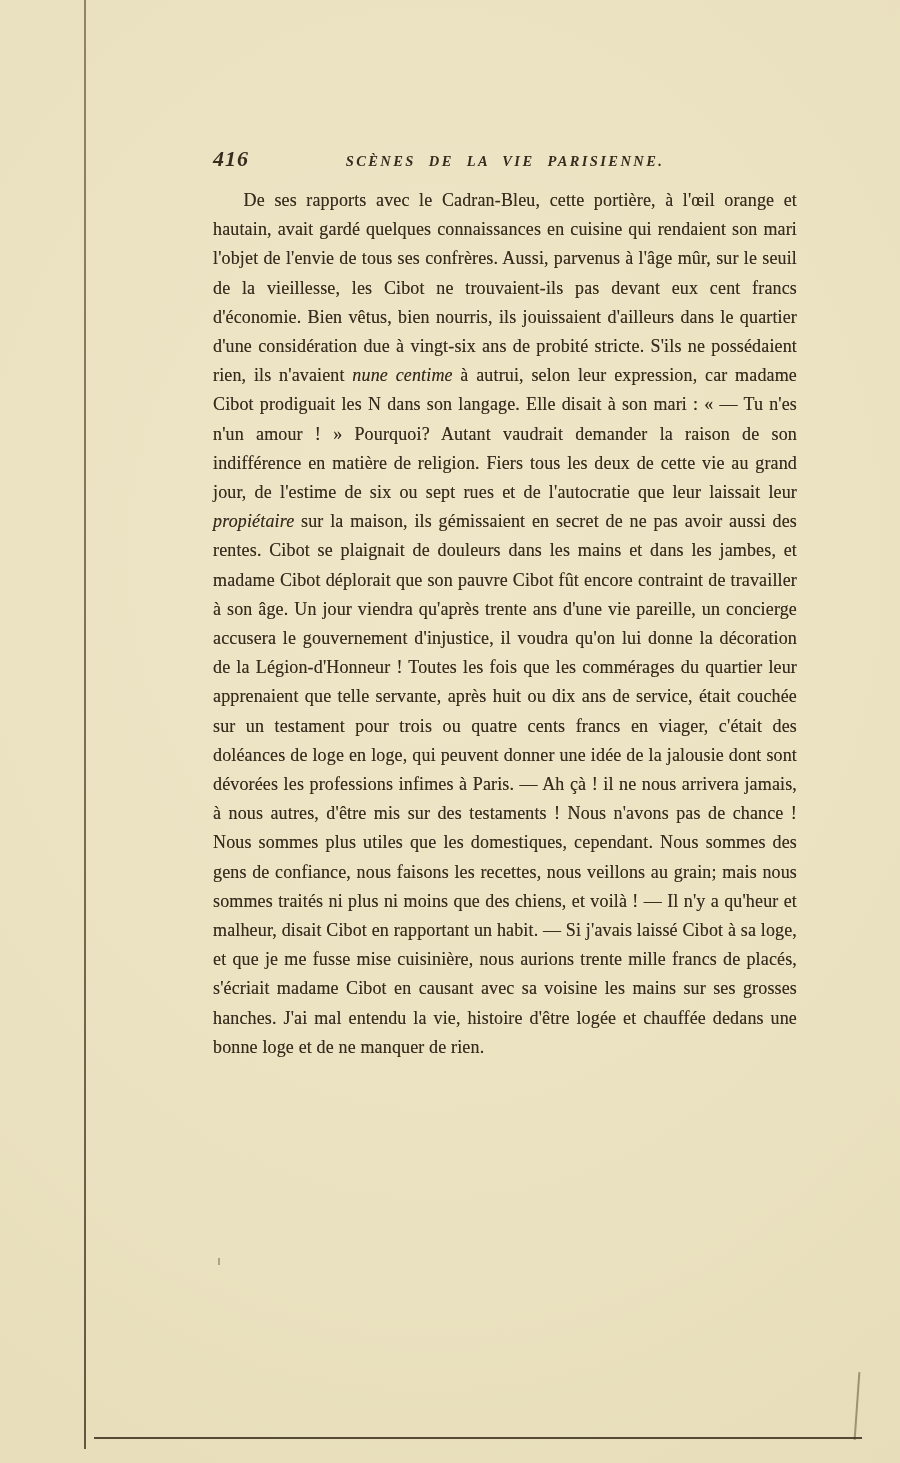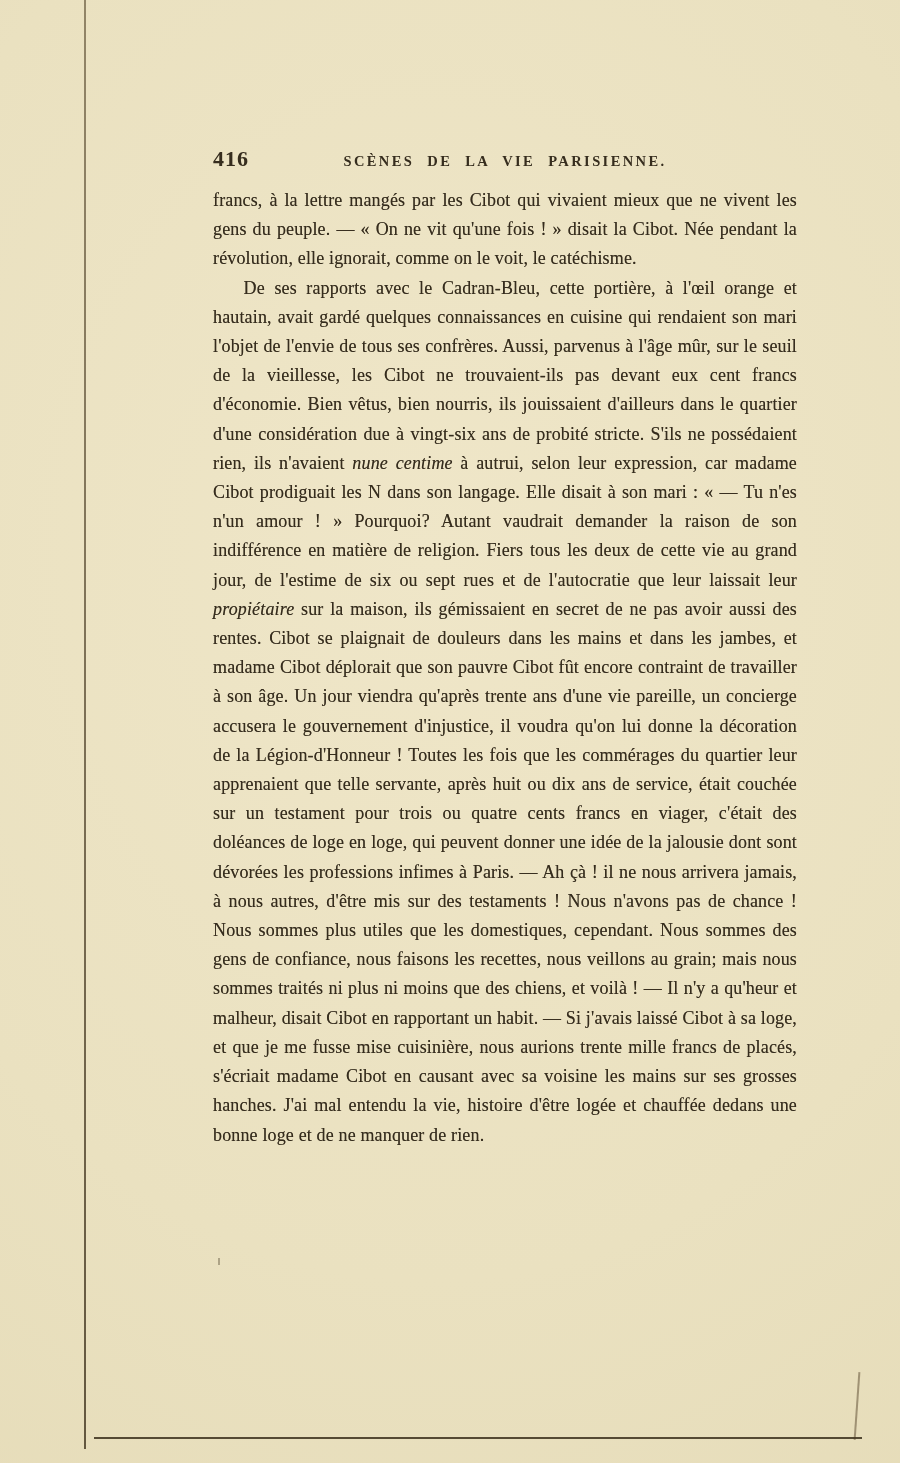--- a/index.html
+++ b/index.html
@@ -35,21 +35,21 @@
     transform: rotate(4deg);
   }
   .speck {
     position: absolute; left: 218px; top: 1258px;
     width: 2px; height: 7px;
     background: rgba(60,48,26,0.35);
   }
 
   .running-head {
     position: absolute; top: 150px; left: 213px;
-    width: 584px; height: 30px;
+    width: 584px; height: 30px; font-style: italic;
   }
   .page-number {
     position: absolute; left: 0; top: -4px;
     font-size: 22px; font-weight: bold;
     letter-spacing: 1px;
   }
   .running-title {
     display: block; text-align: center;
     font-size: 14.5px; font-weight: bold;
     letter-spacing: 2.4px; word-spacing: 7px;
@@ -79,17 +79,16 @@
   <div class="edge-bottom"></div>
   <div class="edge-right"></div>
   <div class="speck"></div>
 
   <div class="running-head">
     <span class="page-number">416</span>
     <span class="running-title">SCÈNES DE LA VIE PARISIENNE.</span>
   </div>
 
   <div class="text-block">
-      <p class=""><span>francs, à la lettre mangés par les Cibot qui vivaient mieux que ne vivent les gens du peuple. — « On ne vit qu'une fois ! » disait la Cibot. Née pendant la révolution, elle ignorait, comme on le voit, le catéchisme.</span></p>
       <p class="indent"><span>De ses rapports avec le Cadran-Bleu, cette portière, à l'œil orange et hautain, avait gardé quelques connaissances en cuisine qui rendaient son mari l'objet de l'envie de tous ses confrères. Aussi, parvenus à l'âge mûr, sur le seuil de la vieillesse, les Cibot ne trouvaient-ils pas devant eux cent francs d'économie. Bien vêtus, bien nourris, ils jouissaient d'ailleurs dans le quartier d'une considération due à vingt-six ans de probité stricte. S'ils ne possédaient rien, ils n'avaient </span><i>nune centime</i><span> à autrui, selon leur expression, car madame Cibot prodiguait les N dans son langage. Elle disait à son mari : « — Tu n'es n'un amour ! » Pourquoi? Autant vaudrait demander la raison de son indifférence en matière de religion. Fiers tous les deux de cette vie au grand jour, de l'estime de six ou sept rues et de l'autocratie que leur laissait leur </span><i>propiétaire</i><span> sur la maison, ils gémissaient en secret de ne pas avoir aussi des rentes. Cibot se plaignait de douleurs dans les mains et dans les jambes, et madame Cibot déplorait que son pauvre Cibot fût encore contraint de travailler à son âge. Un jour viendra qu'après trente ans d'une vie pareille, un concierge accusera le gouvernement d'injustice, il voudra qu'on lui donne la décoration de la Légion-d'Honneur ! Toutes les fois que les commérages du quartier leur apprenaient que telle servante, après huit ou dix ans de service, était couchée sur un testament pour trois ou quatre cents francs en viager, c'était des doléances de loge en loge, qui peuvent donner une idée de la jalousie dont sont dévorées les professions infimes à Paris. — Ah çà ! il ne nous arrivera jamais, à nous autres, d'être mis sur des testaments ! Nous n'avons pas de chance ! Nous sommes plus utiles que les domestiques, cependant. Nous sommes des gens de confiance, nous faisons les recettes, nous veillons au grain; mais nous sommes traités ni plus ni moins que des chiens, et voilà ! — Il n'y a qu'heur et malheur, disait Cibot en rapportant un habit. — Si j'avais laissé Cibot à sa loge, et que je me fusse mise cuisinière, nous aurions trente mille francs de placés, s'écriait madame Cibot en causant avec sa voisine les mains sur ses grosses hanches. J'ai mal entendu la vie, histoire d'être logée et chauffée dedans une bonne loge et de ne manquer de rien.</span></p>
     </div>
 
 </div>
 
 </body></html>

